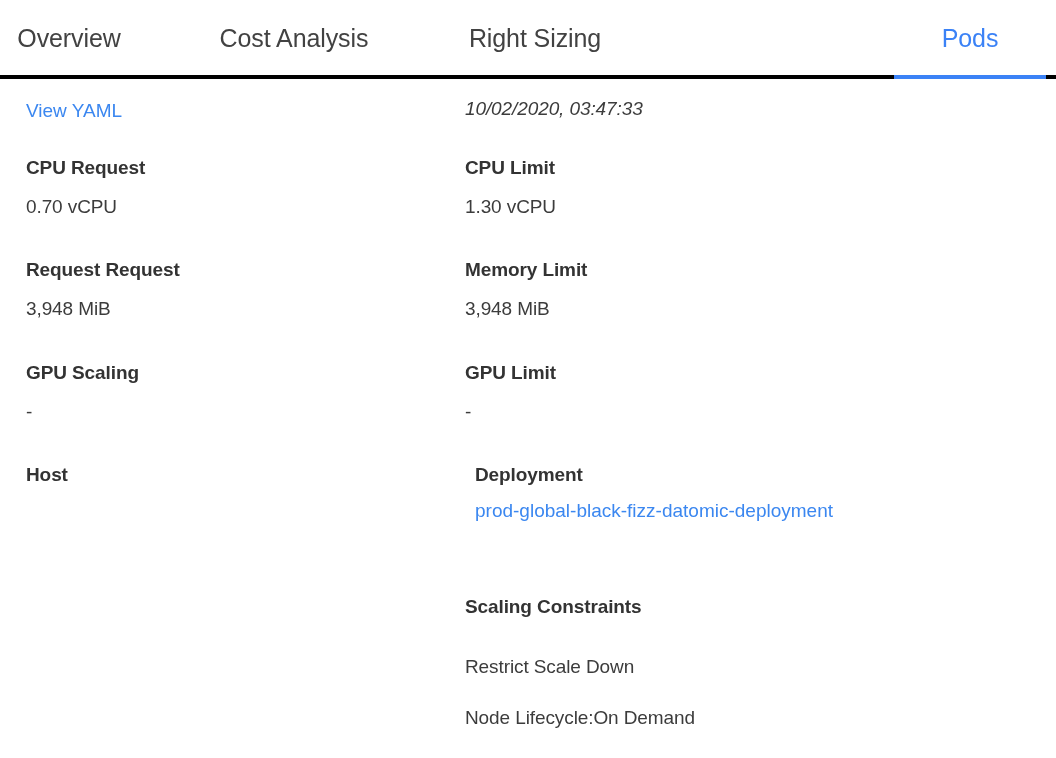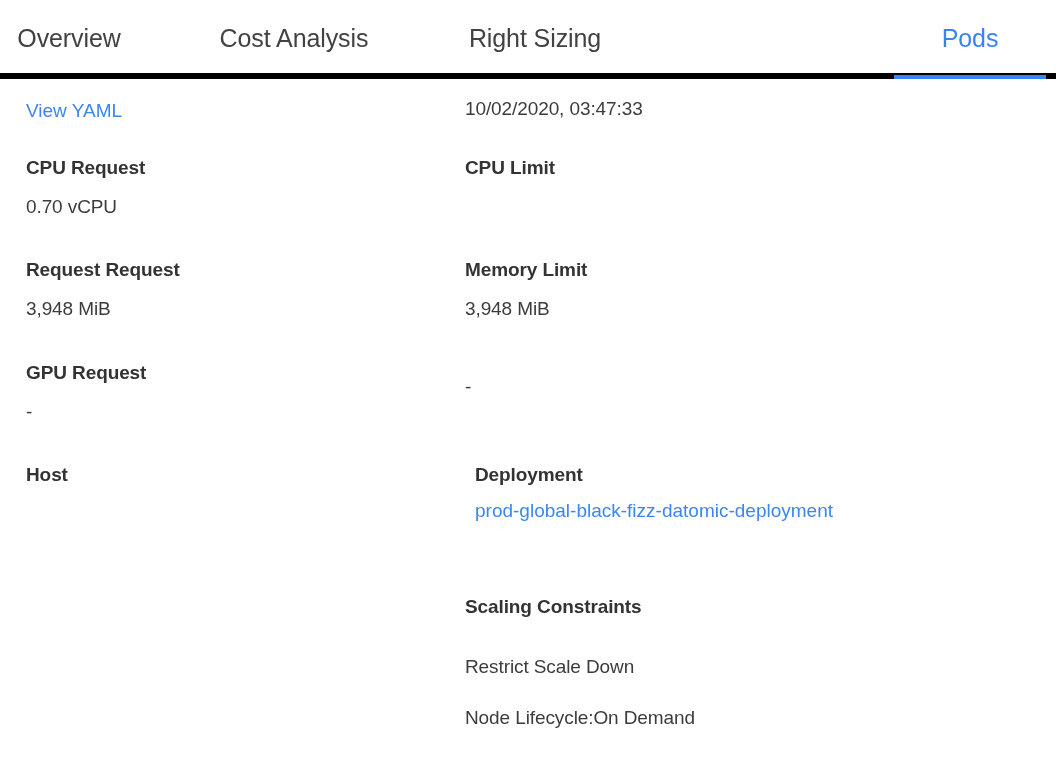--- a/index.html
+++ b/index.html
@@ -17,21 +17,21 @@
     overflow: hidden;
     background: #ffffff;
   }
 
   
   .tabbar {
     position: absolute;
     left: 0; top: 0;
     width: 1056px;
     height: 79px;
-    border-bottom: 6px solid #000000;
+    border-bottom: 4px solid #000000;
   }
   .tab {
     position: absolute;
     top: 0;
     height: 77px;
     display: flex;
     align-items: center;
     justify-content: center;
     font-size: 25px;
     font-weight: 400;
@@ -143,46 +143,48 @@
         <div class="field-label">CPU Request</div>
         <div class="field-value" style="margin-top:14px;">0.70 vCPU</div>
       </div>
 
       <div class="r" style="top:178px;">
         <div class="field-label">Request Request</div>
         <div class="field-value" style="margin-top:14px;">3,948 MiB</div>
       </div>
 
       <div class="r" style="top:281px;">
-        <div class="field-label">GPU Request</div>
+        <div class="field-label">GPU Scaling</div>
         <div class="field-value" style="margin-top:14px;">-</div>
       </div>
 
       <div class="r" style="top:383px; width:330px;">
         <div class="field-label">Host</div>
       </div>
 
     </div>
 
     <div class="col col-right">
 
-      <div class="r" style="top:17px;">
+      <div class="r" style="top:17px;font-style:italic;">
         <div class="field-value">10/02/2020, 03:47:33</div>
       </div>
 
       <div class="r" style="top:76px;">
         <div class="field-label">CPU Limit</div>
+        <div class="field-value" style="margin-top:14px;">1.30 vCPU</div>
       </div>
 
       <div class="r" style="top:178px;">
         <div class="field-label">Memory Limit</div>
         <div class="field-value" style="margin-top:14px;">3,948 MiB</div>
       </div>
 
       <div class="r" style="top:281px;">
+        <div class="field-label">GPU Limit</div>
         <div class="field-value" style="margin-top:14px;">-</div>
       </div>
 
       <div class="r" style="top:383px; width:378px;margin-left:10px;">
         <div class="field-label">Deployment</div>
         <a class="link-text" style="display:block; font-size:19px; margin-top:9px;">prod-global-black-fizz-datomic-deployment</a>
       </div>
 
       <div class="r" style="top:515px;">
         <div class="field-label">Scaling Constraints</div>

